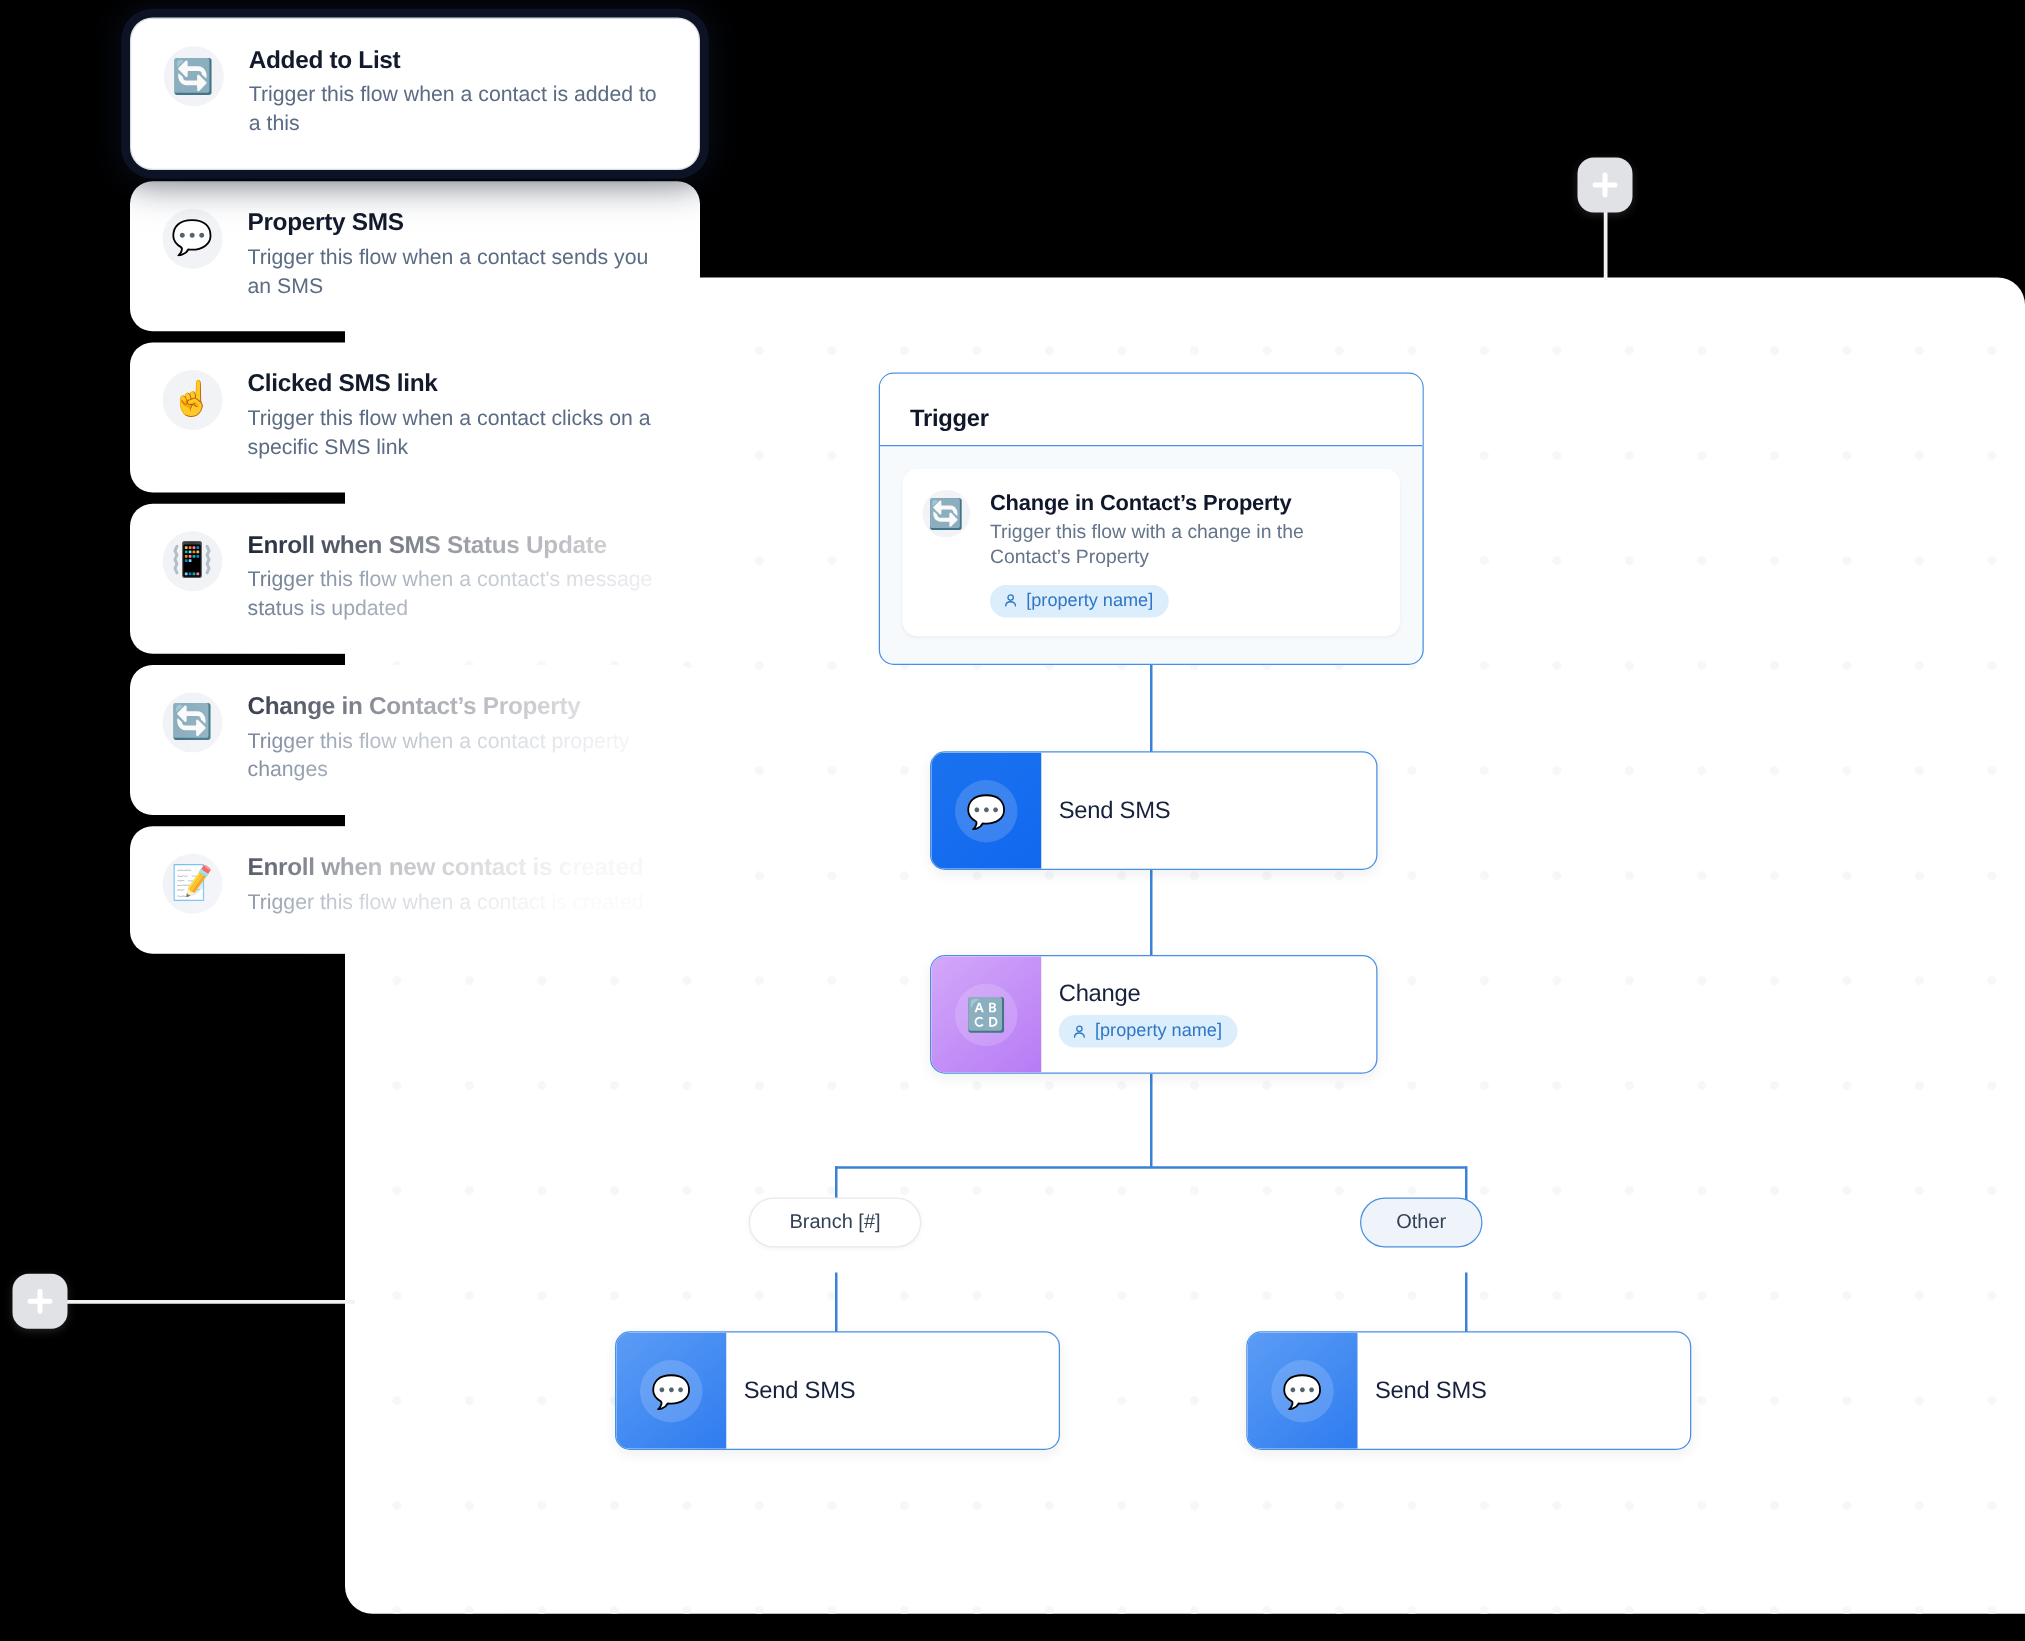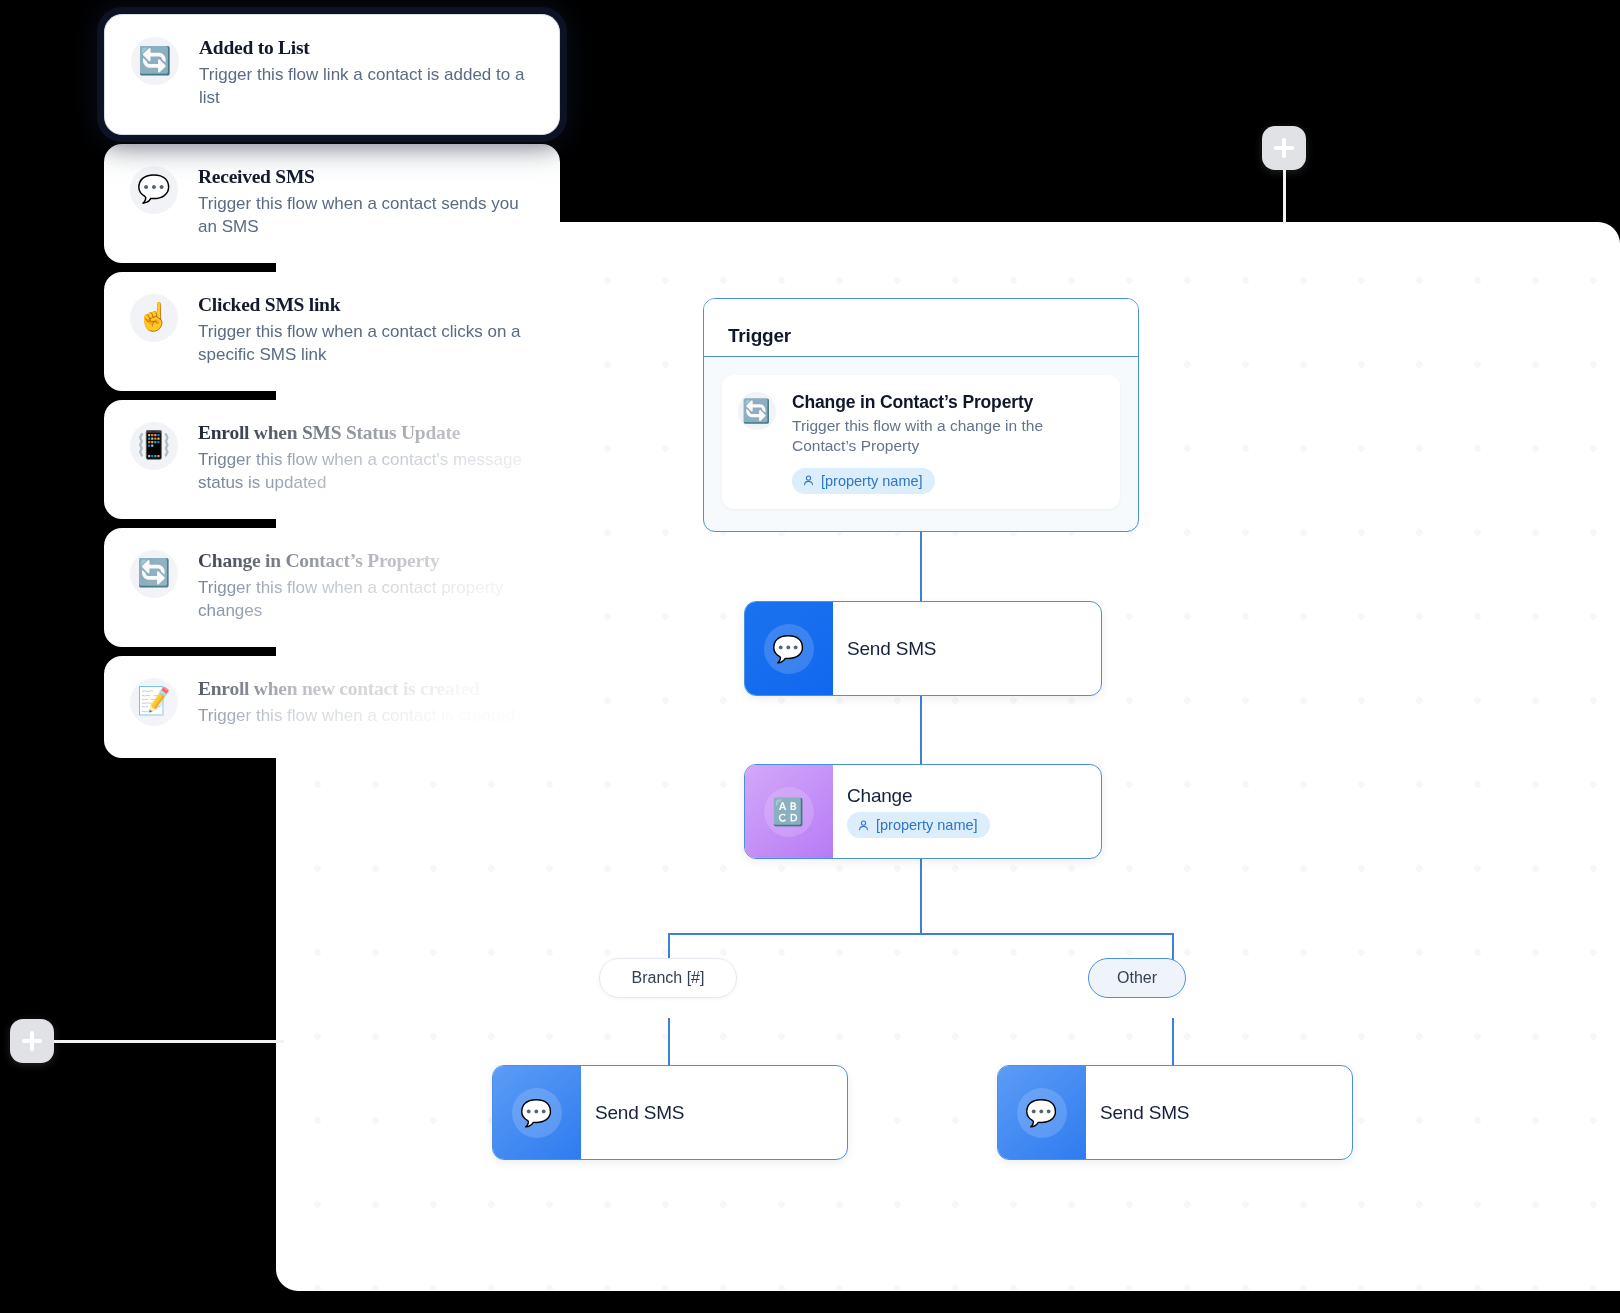--- a/index.html
+++ b/index.html
@@ -205,21 +205,20 @@
     background: #f1f3f7;
     display: flex; align-items: center; justify-content: center;
     font-size: 27px; line-height: 1;
   }
   .pick-card .pc-title {
     font-size: 19.5px;
     font-weight: bold;
     color: #121a2c;
     letter-spacing: -0.25px;
     margin-bottom: 4px;
-    font-family: Liberation Serif, serif;
   }
   .pick-card .pc-desc {
     font-size: 17px;
     color: #5a6b83;
     line-height: 1.38;
     max-width: 340px;
   }
   
   #pick-0 {
     border: 1.6px solid #d8dde5;
@@ -350,28 +349,28 @@
     <span class="bar1"></span>
     <span class="bar2"></span>
   </div>
 
   <div id="picker">
 
     <div class="pick-card" id="pick-0">
       <span class="pc-emoji">🔄</span>
       <div>
         <div class="pc-title">Added to List</div>
-        <div class="pc-desc">Trigger this flow link a contact is added to a list</div>
+        <div class="pc-desc">Trigger this flow when a contact is added to a this</div>
       </div>
     </div>
 
     <div class="pick-card" id="pick-1">
       <span class="pc-emoji">💬</span>
       <div>
-        <div class="pc-title">Received SMS</div>
+        <div class="pc-title">Property SMS</div>
         <div class="pc-desc">Trigger this flow when a contact sends you an SMS</div>
       </div>
       <span class="fade-mask"></span>
     </div>
 
     <div class="pick-card" id="pick-2">
       <span class="pc-emoji">☝️</span>
       <div>
         <div class="pc-title">Clicked SMS link</div>
         <div class="pc-desc">Trigger this flow when a contact clicks on a specific SMS link</div>

